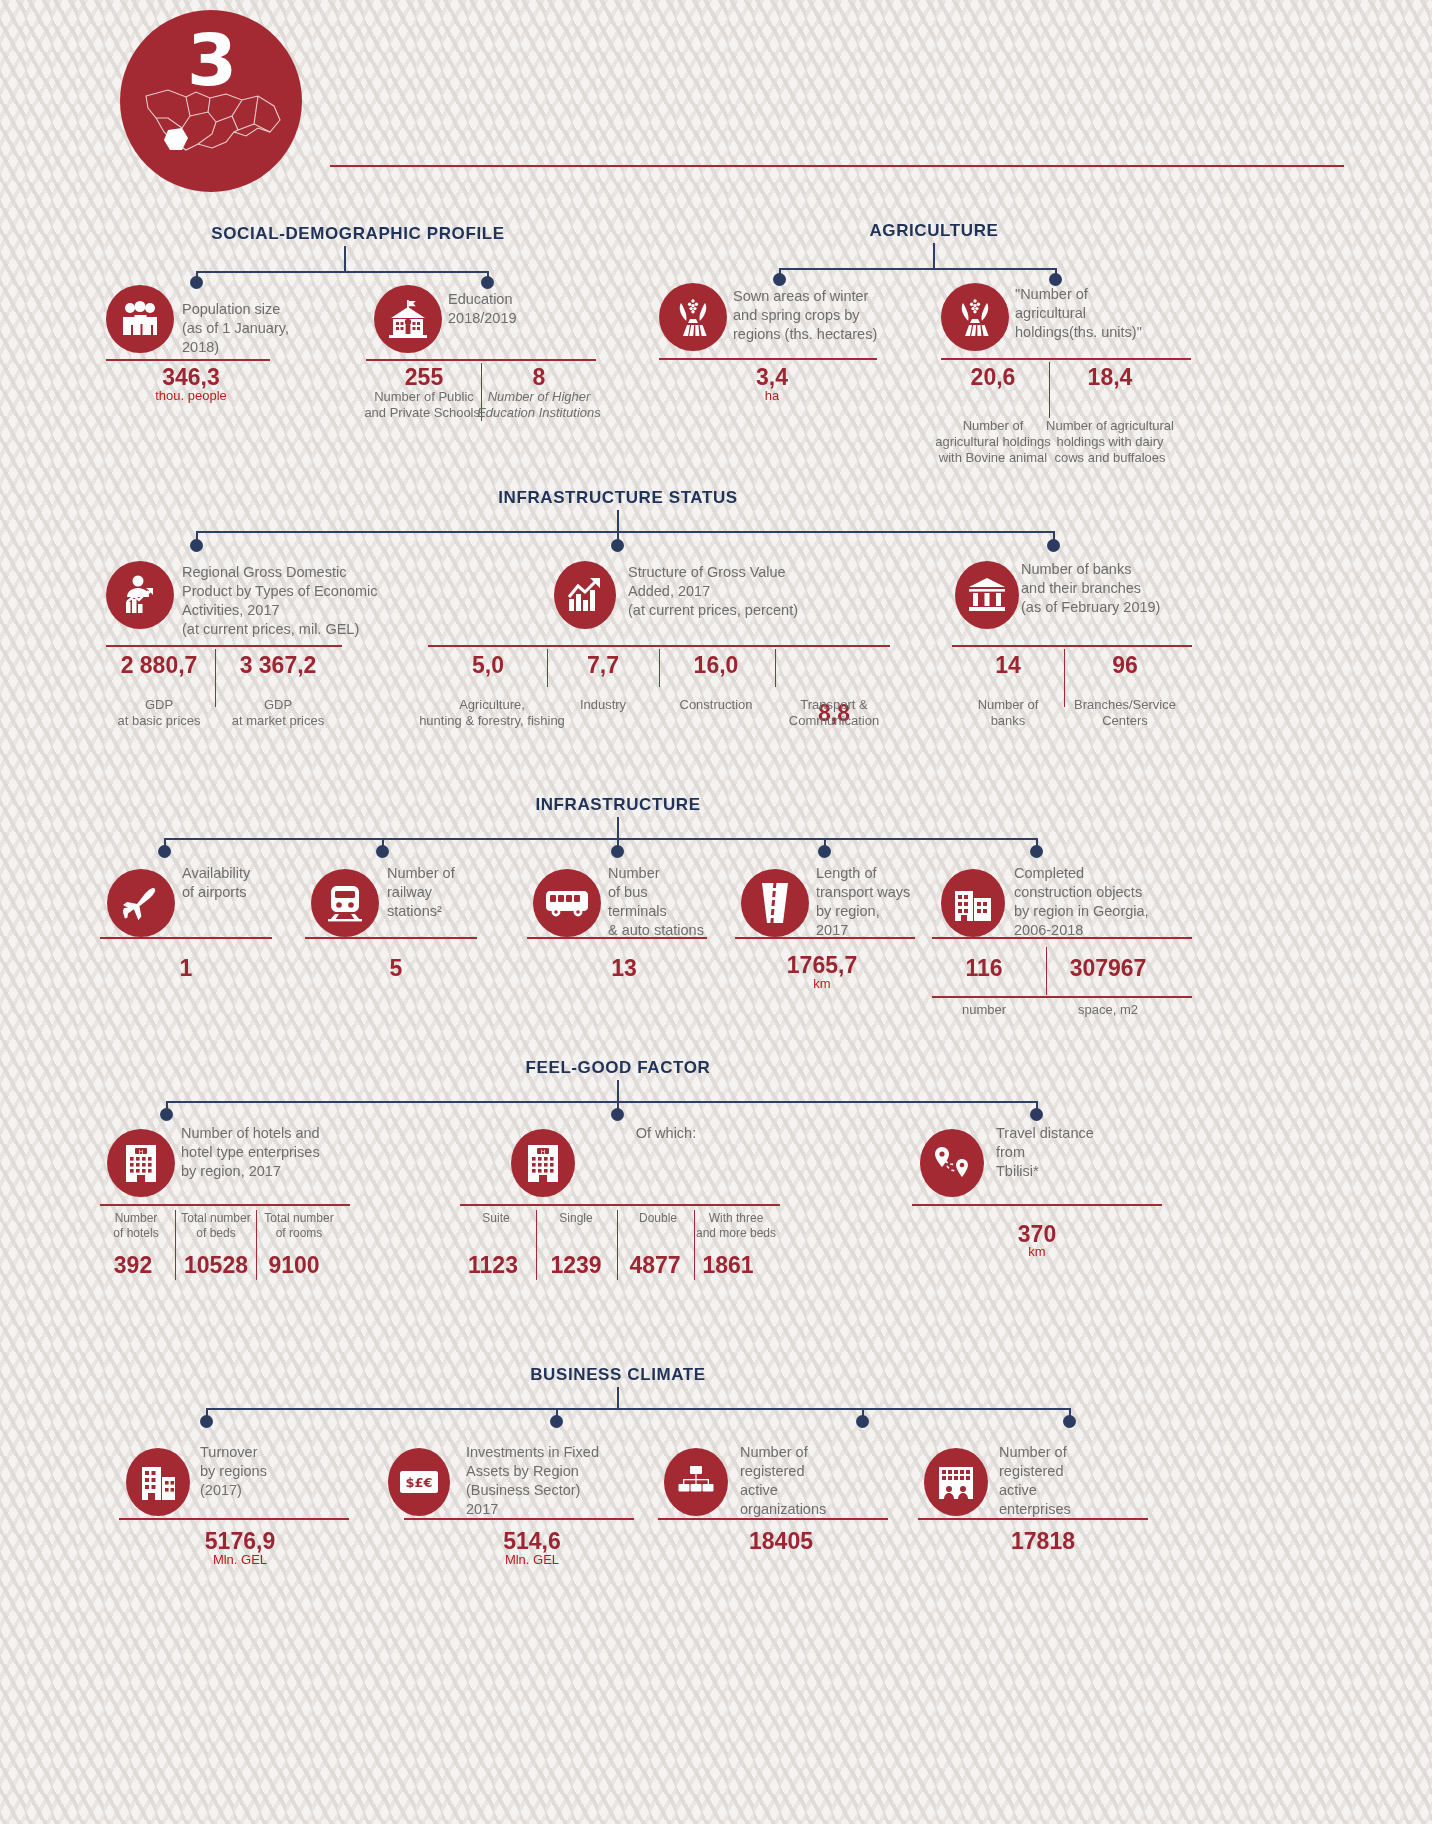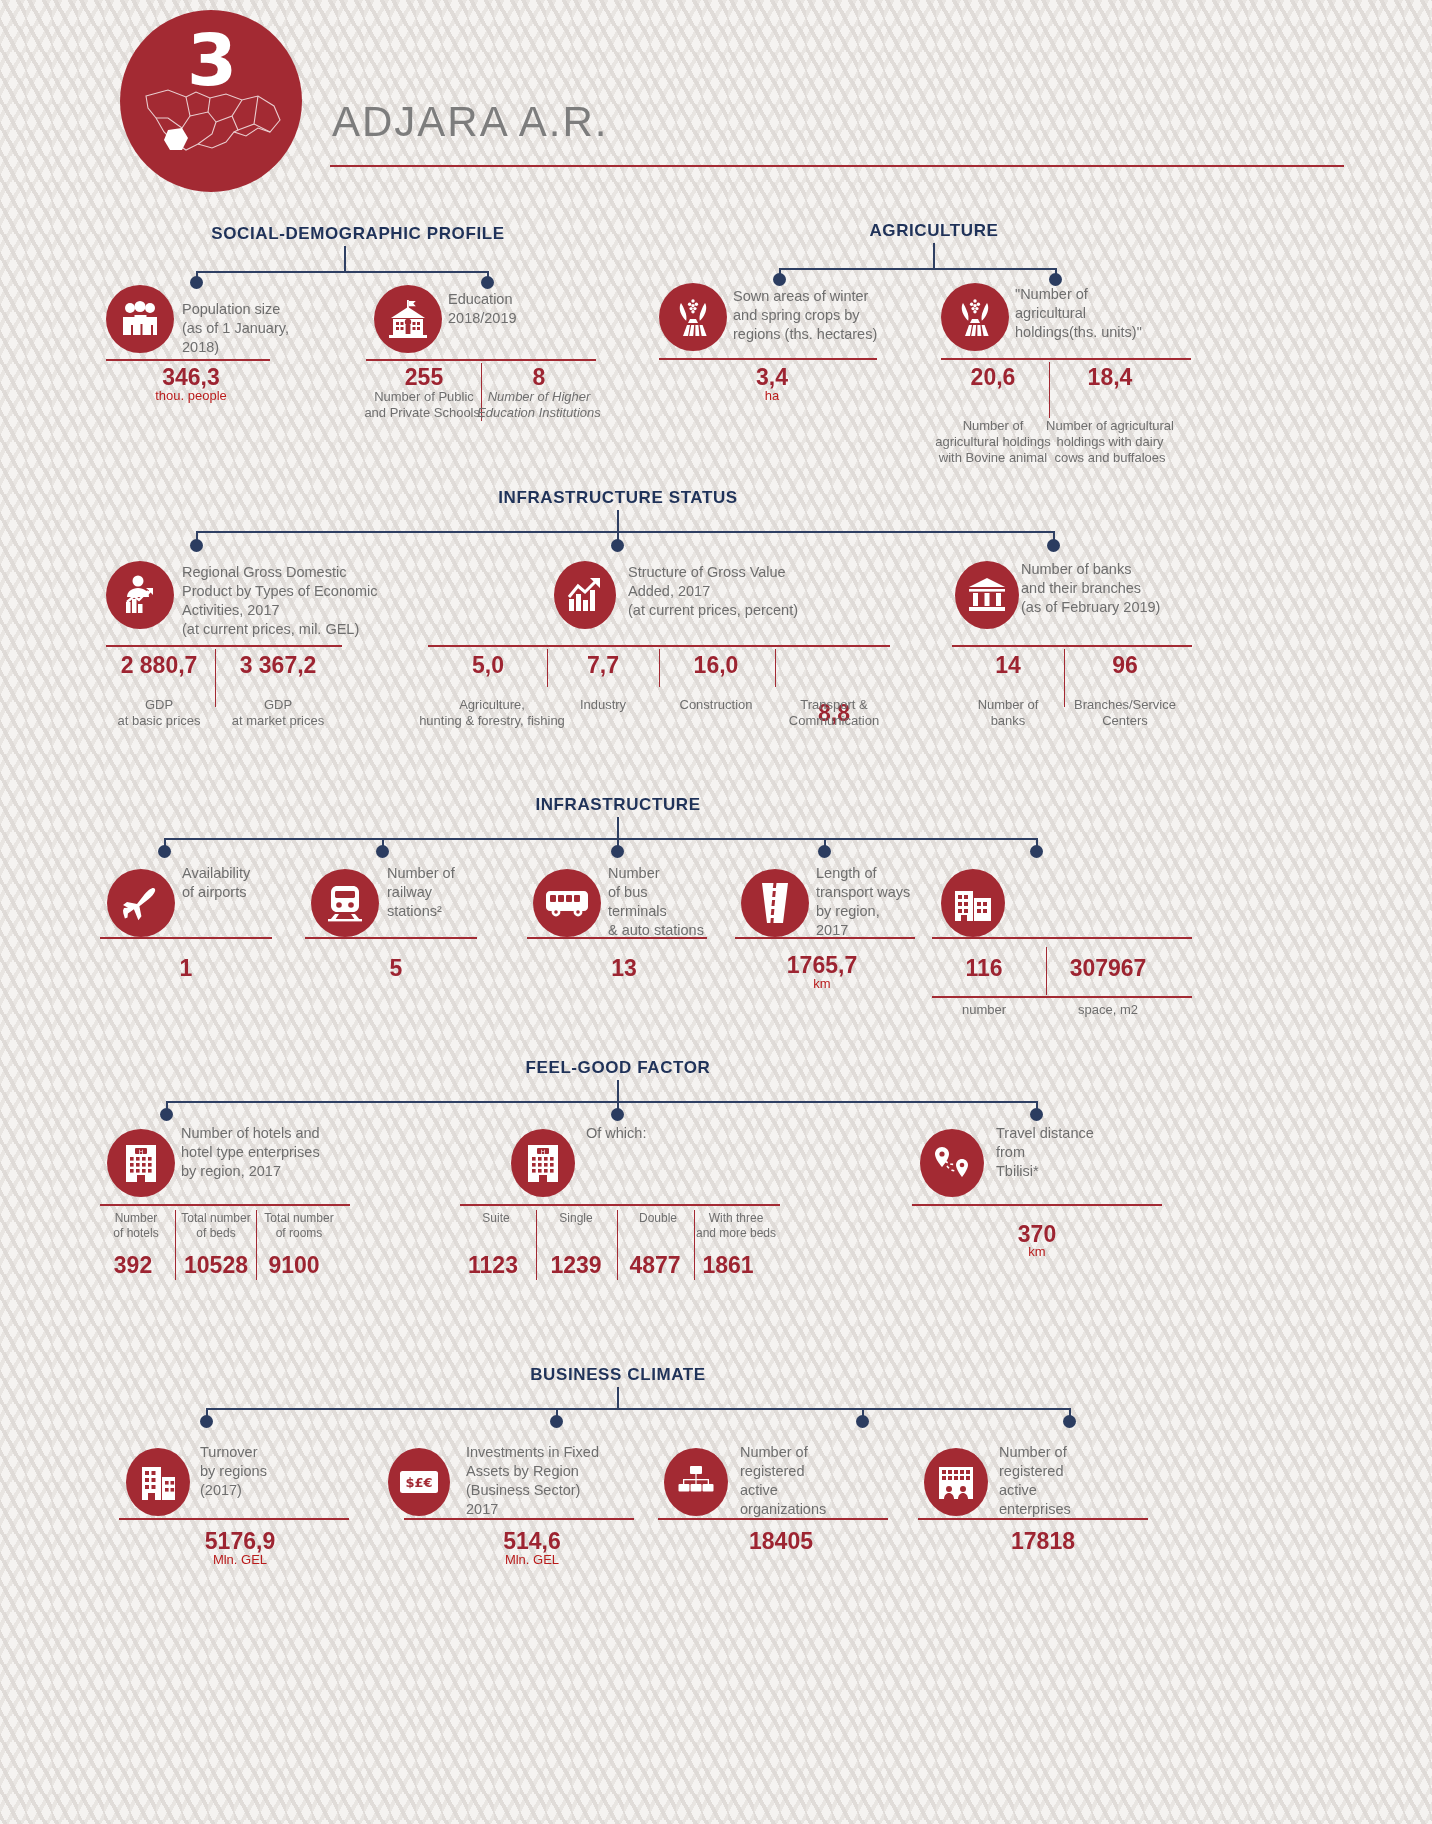--- a/index.html
+++ b/index.html
@@ -116,21 +116,20 @@
         <path d="M70 42 L72 28"></path>
         <path d="M78 52 L94 46 L104 30"></path>
         <path d="M94 46 L100 60 L96 62"></path>
         <path d="M100 60 L116 54 L120 26"></path>
         <path d="M116 54 L132 62"></path>
         <path d="M18 48 L30 48 L44 58"></path>
       </g>
       <path d="M30 60 L44 58 L50 68 L44 80 L32 80 L26 70 Z" fill="#ffffff"></path>
     </svg>
   </div>
-  <div class="hdr-title">ADJARA A.R.</div>
   <div class="hdr-rule"></div>
 
   <div class="sec-title" style="left:358px; top:224px;">SOCIAL-DEMOGRAPHIC PROFILE</div>
   <div class="conn conn-v" style="left:344px; top:246px; height:26px;"></div>
   <div class="conn conn-h" style="left:196px; top:271px; width:292px;"></div>
   <div class="conn conn-v" style="left:196px; top:271px; height:9px;"></div>
   <div class="conn conn-v" style="left:487px; top:271px; height:9px;"></div>
   <div class="dot" style="left:190px; top:276px;"></div>
   <div class="dot" style="left:481px; top:276px;"></div>
 
@@ -421,20 +420,21 @@
       <rect x="4" y="25" width="4" height="4"></rect>
           <rect x="10" y="25" width="4" height="4"></rect>
       <rect x="23" y="18" width="4" height="4"></rect>
           <rect x="29" y="18" width="4" height="4"></rect>
       <rect x="23" y="25" width="4" height="4"></rect>
           <rect x="29" y="25" width="4" height="4"></rect>
       <rect x="7" y="31" width="6" height="6"></rect>
     </g>
       </svg>
   </div>
+  <div class="lbl" style="left:1014px; top:864px; width:180px;">Completed<br>construction objects<br>by region in Georgia,<br>2006-2018</div>
   <div class="hline" style="left:932px; top:937px; width:260px;"></div>
   <div class="vline" style="left:1046px; top:947px; height:48px;"></div>
   <div class="val" style="left:984px; top:955px;">116</div>
   <div class="val" style="left:1108px; top:955px;">307967</div>
   <div class="hline" style="left:932px; top:996px; width:260px;"></div>
   <div class="cap" style="left:984px; top:1002px; width:120px;">number</div>
   <div class="cap" style="left:1108px; top:1002px; width:120px;">space, m2</div>
 
   <div class="sec-title" style="left:618px; top:1058px;">FEEL-GOOD FACTOR</div>
   <div class="conn conn-v" style="left:617px; top:1080px; height:22px;"></div>
@@ -498,21 +498,21 @@
           <rect x="25" y="20" width="3.6" height="3.6"></rect>
       <rect x="7" y="26" width="3.6" height="3.6"></rect>
           <rect x="13" y="26" width="3.6" height="3.6"></rect>
       <rect x="19" y="26" width="3.6" height="3.6"></rect>
           <rect x="25" y="26" width="3.6" height="3.6"></rect>
       <rect x="14" y="32" width="8" height="7"></rect>
     </g>
     <text x="18" y="10.5" font-size="6" font-family="DejaVu Sans" fill="#fff" text-anchor="middle">H</text>
     </svg>
   </div>
-  <div class="lbl" style="left:586px; top:1124px; width:160px;">Of which:</div>
+  <div class="lbl" style="left:586px; top:1124px; width:160px;text-align:center;">Of which:</div>
   <div class="hline" style="left:460px; top:1204px; width:320px;"></div>
   <div class="vline" style="left:536px; top:1210px; height:70px;"></div>
   <div class="vline" style="left:617px; top:1210px; height:70px;"></div>
   <div class="vline" style="left:694px; top:1210px; height:70px;"></div>
   <div class="cap cap-xs" style="left:496px; top:1211px; width:70px;">Suite</div>
   <div class="cap cap-xs" style="left:576px; top:1211px; width:70px;">Single</div>
   <div class="cap cap-xs" style="left:658px; top:1211px; width:70px;">Double</div>
   <div class="cap cap-xs" style="left:736px; top:1211px; width:95px;">With three<br>and more beds</div>
   <div class="val" style="left:493px; top:1252px;">1123</div>
   <div class="val" style="left:576px; top:1252px;">1239</div>

